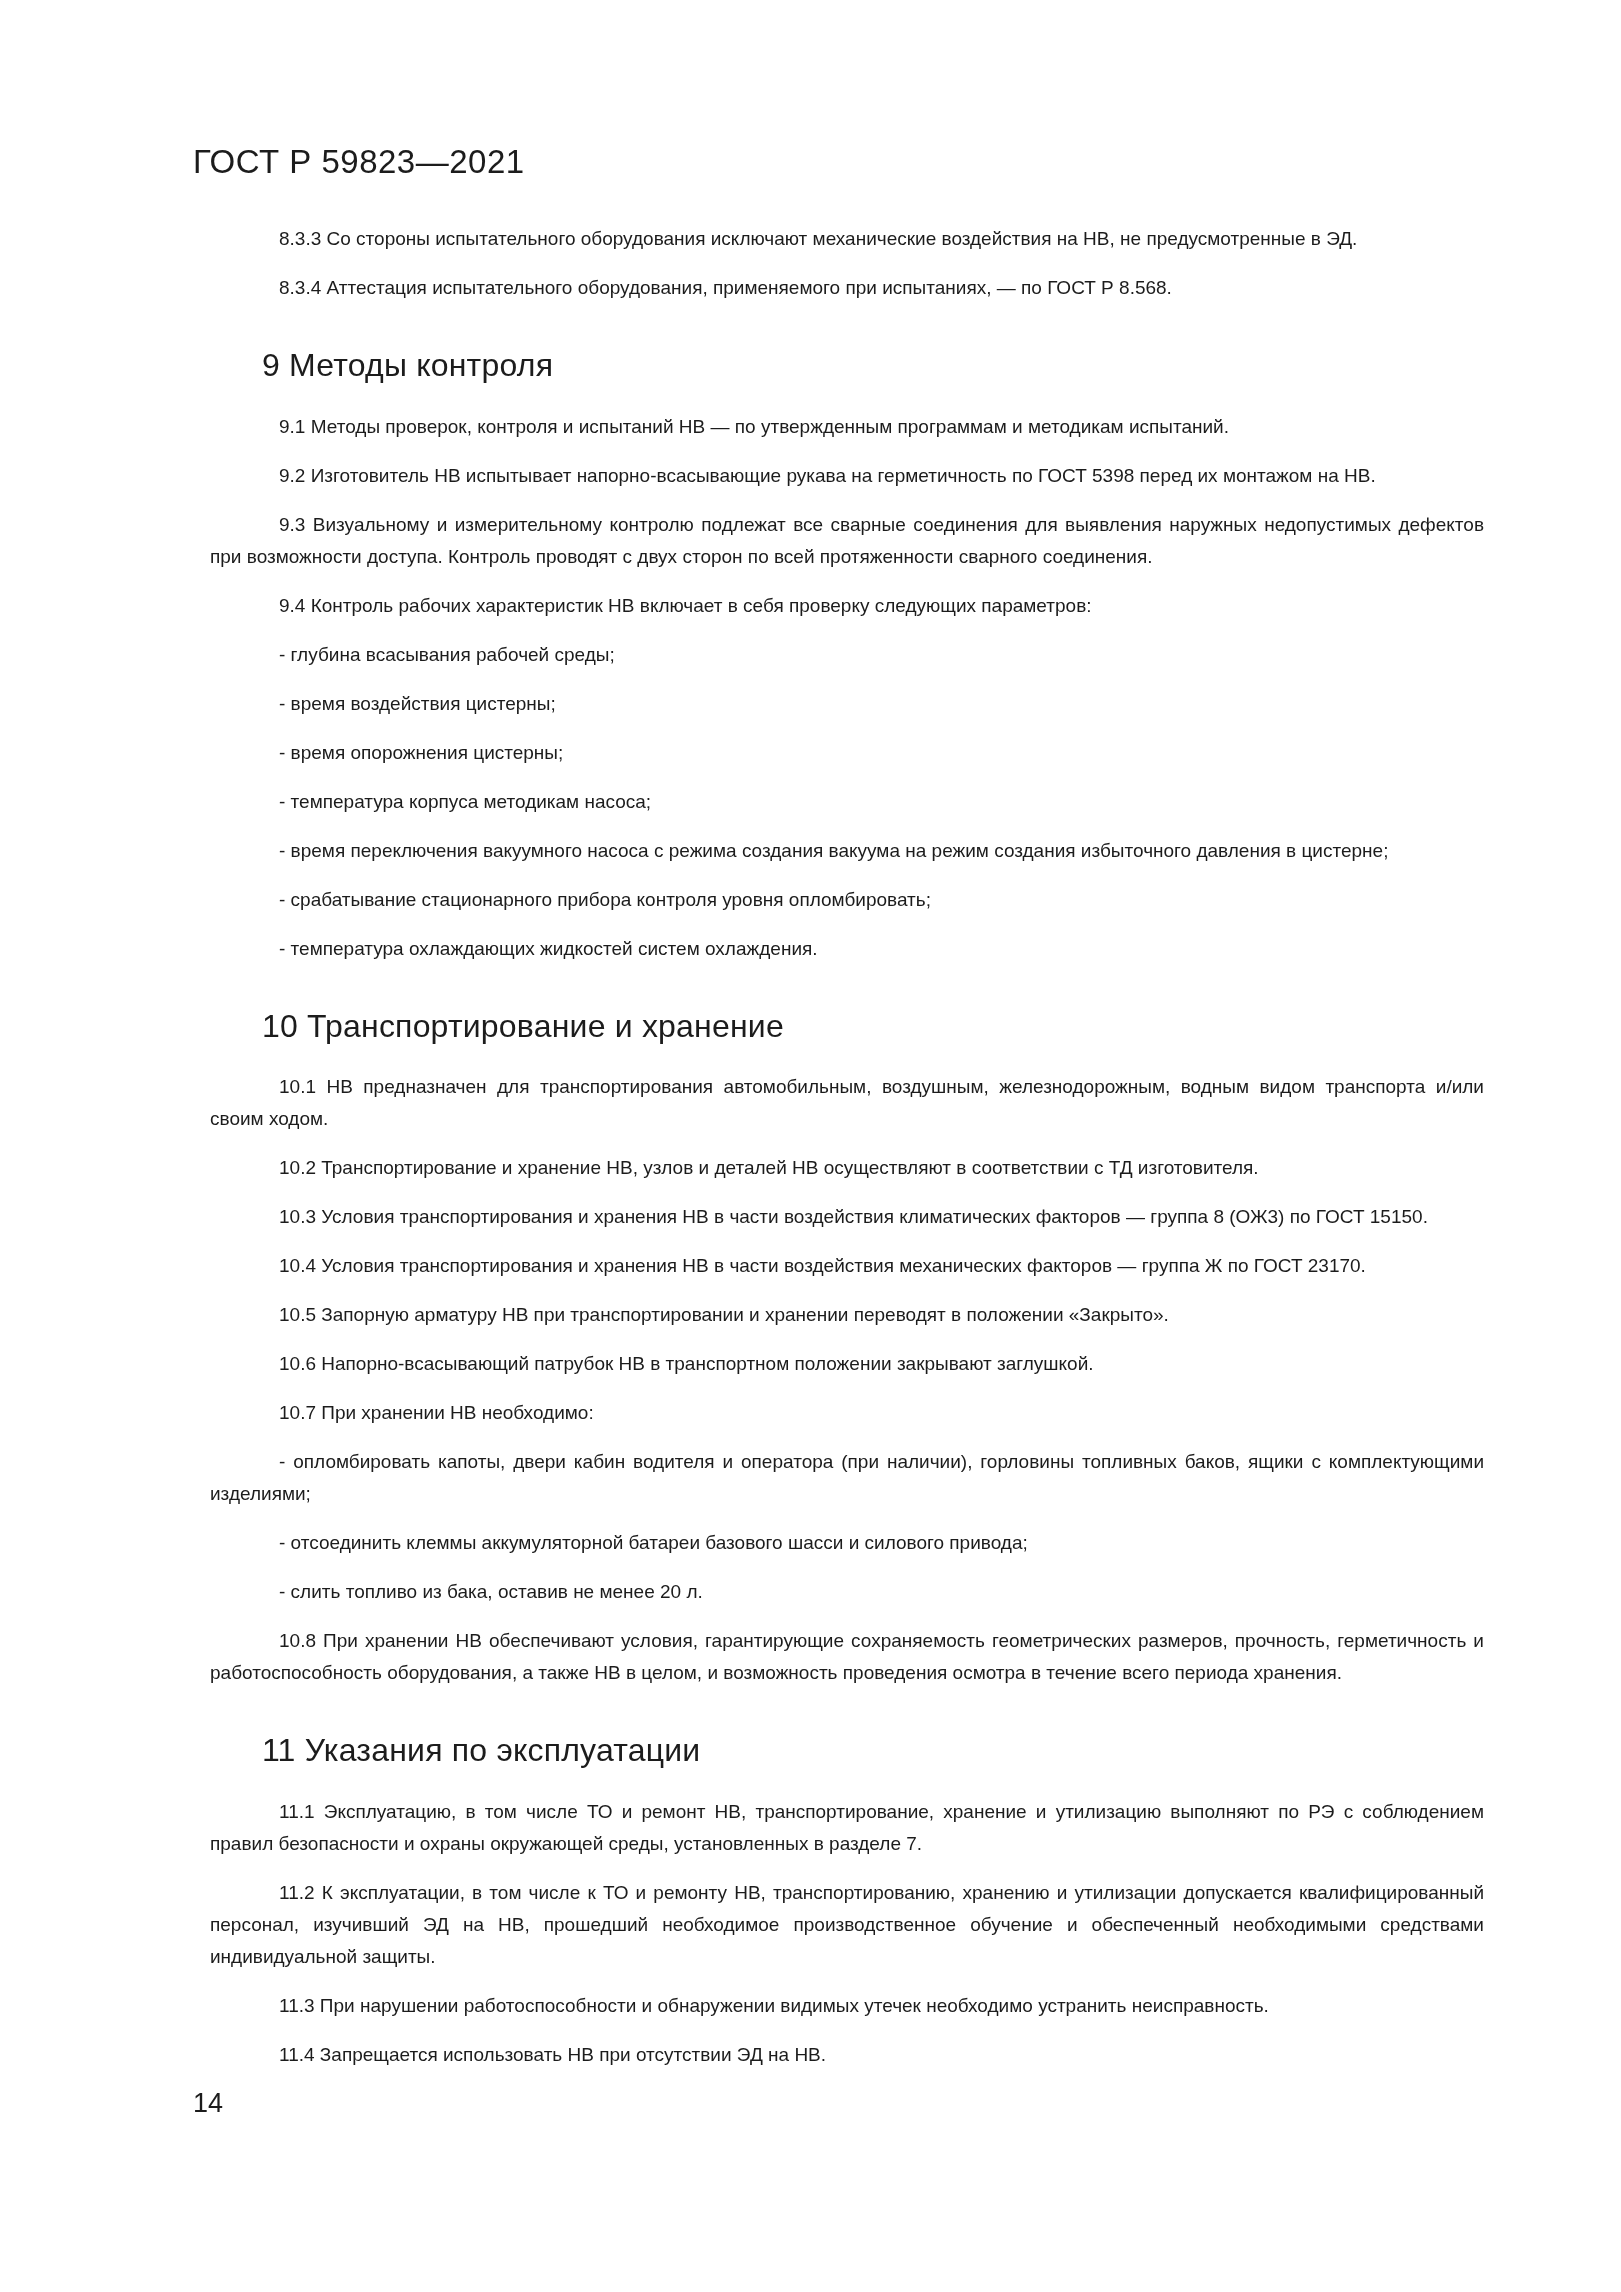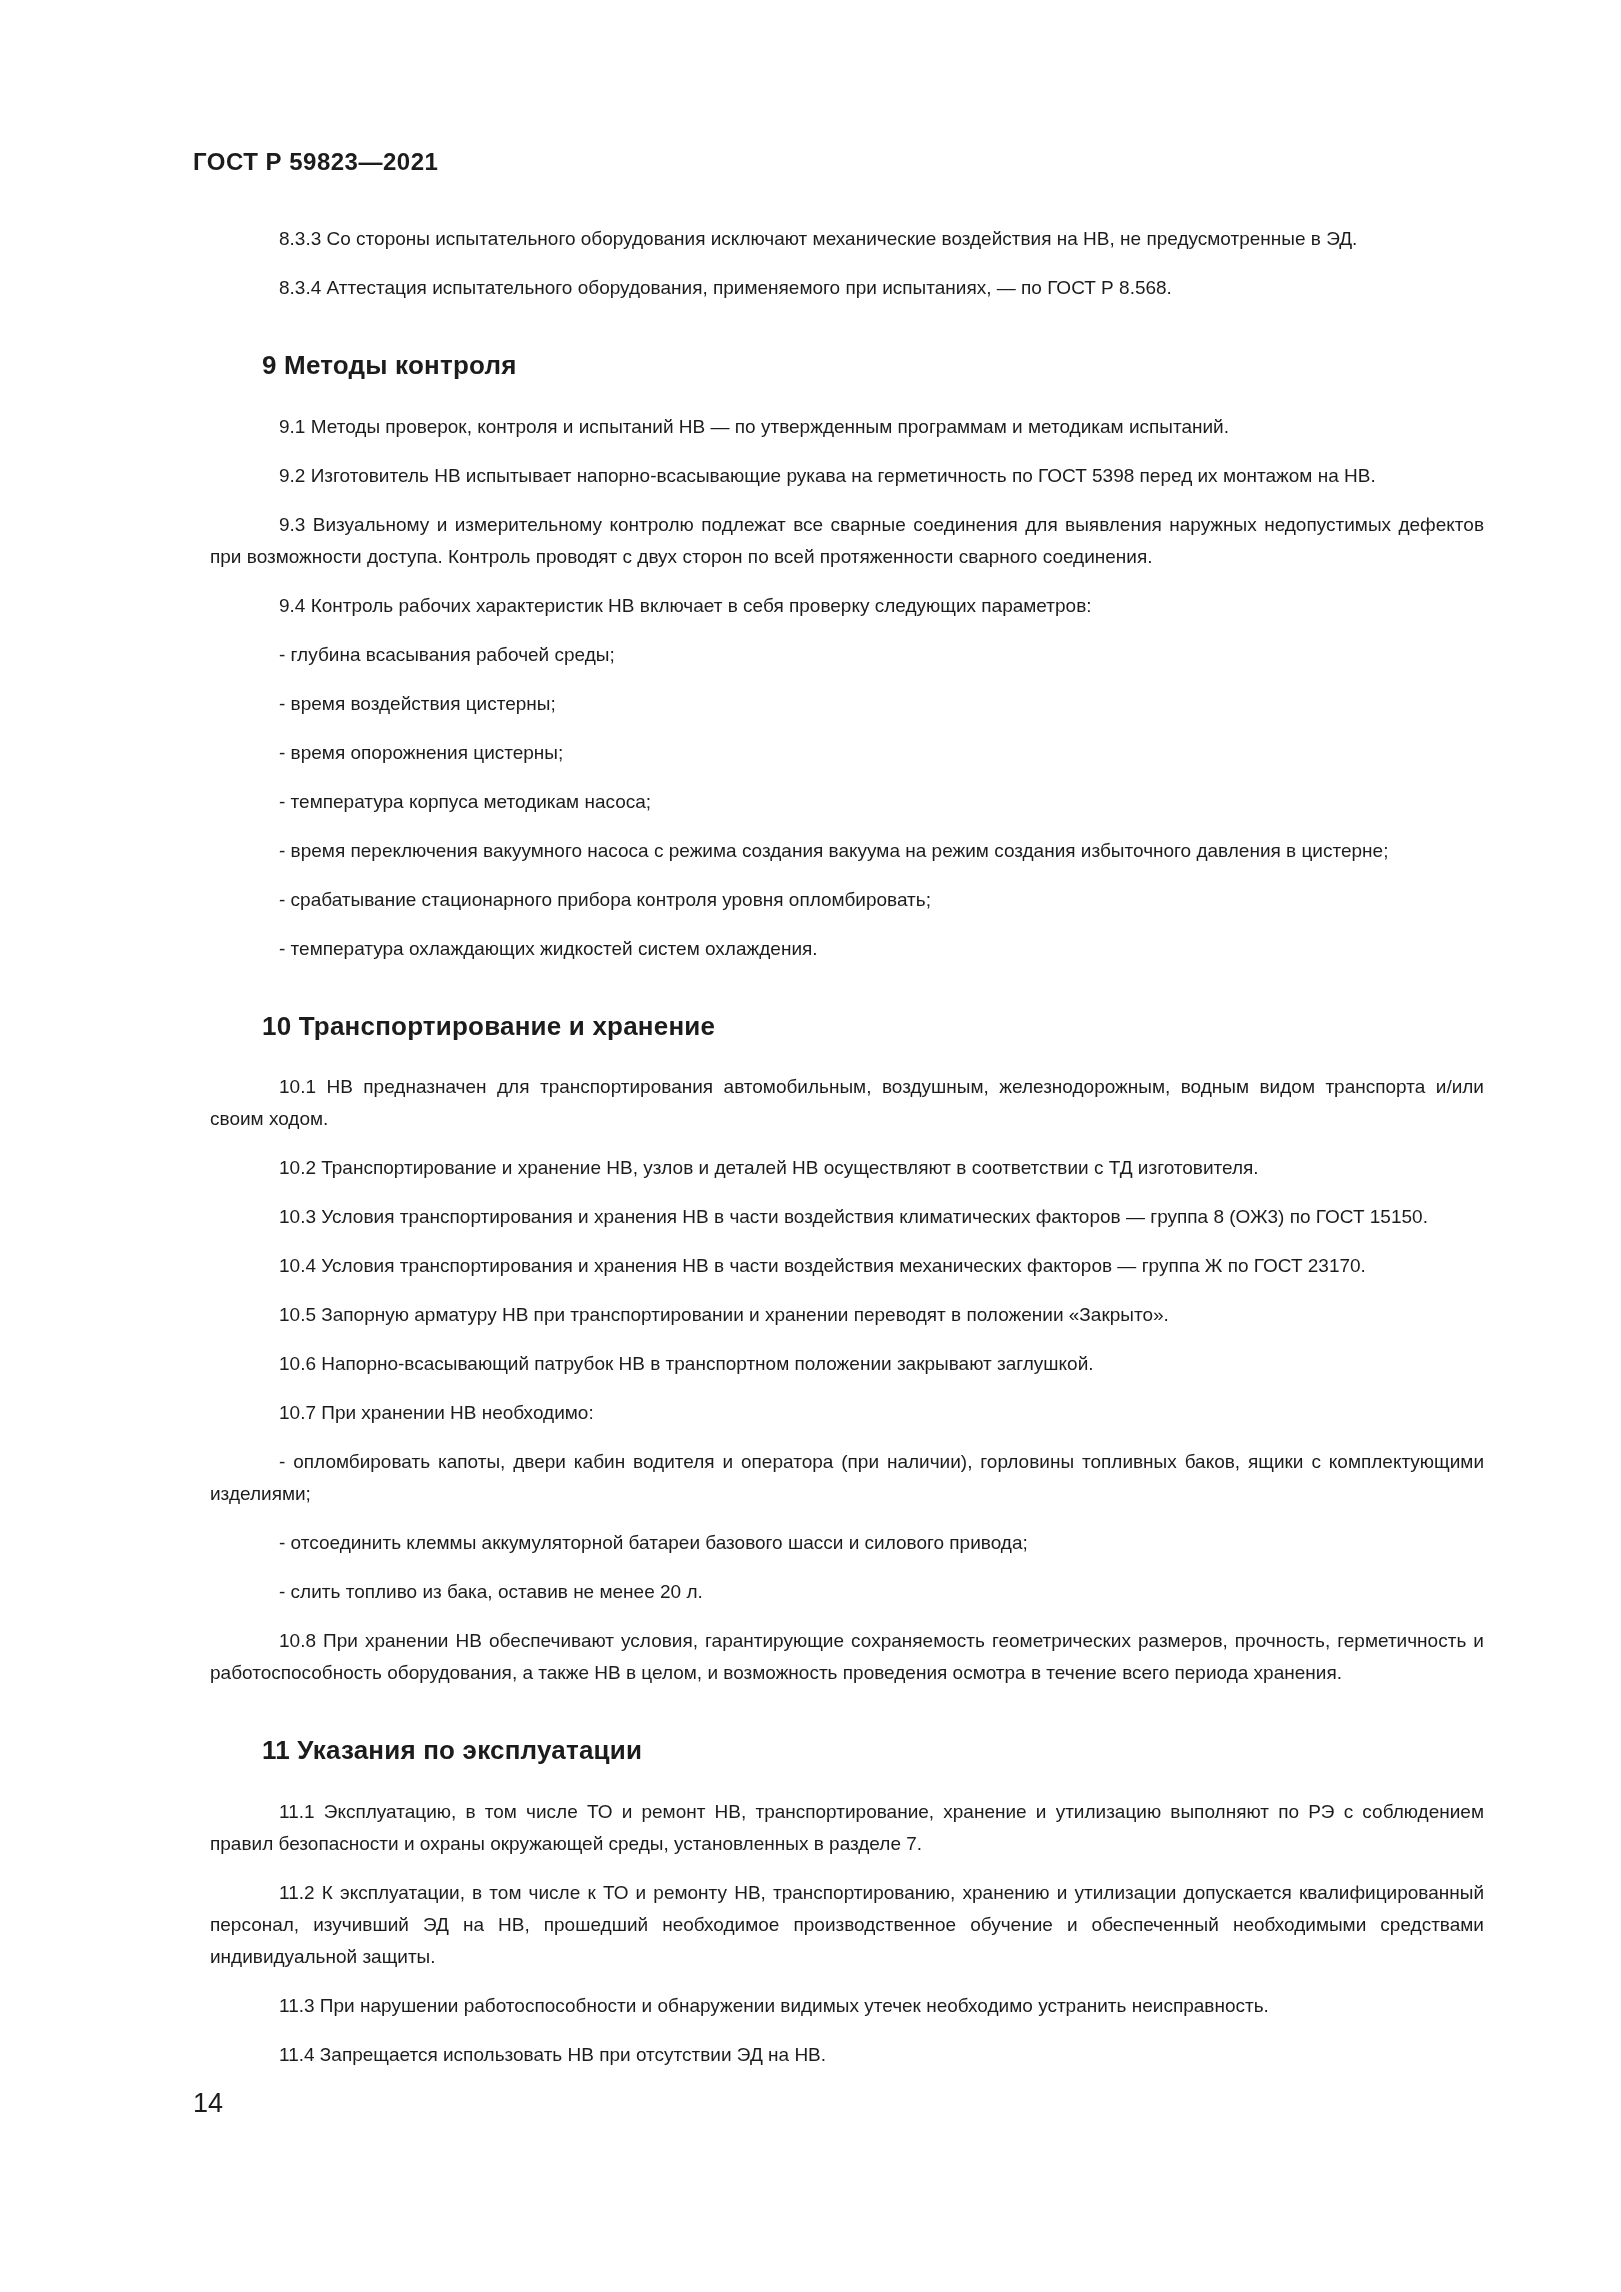--- a/index.html
+++ b/index.html
@@ -16,39 +16,39 @@
     overflow: hidden;
   }
   .page {
     box-sizing: border-box;
     width: 1621px;
     height: 2293px;
     padding: 143px 120px 0 193px;
     background: #ffffff;
   }
   .doc-header {
-    font-weight: bold;
-    font-size: 24px;
+    font-weight: normal;
+    font-size: 33px;
     line-height: 37px;
     letter-spacing: 0.5px;
   }
   .doc-body {
     margin-top: 43px;
   }
   .doc-body p {
     margin: 17px;
     font-size: 19px;
     line-height: 32px;
     text-align: justify;
     text-indent: 69px;
   }
   .doc-body h2 {
-    font-size: 26px;
+    font-size: 32px;
     line-height: 37px;
-    font-weight: bold;
+    font-weight: normal;
     margin: 43px 0 26.5px 69px;
     letter-spacing: 0.2px;
   }
   .page-number {
     font-size: 27px;
     line-height: 31px;
     margin-top: 13.7px;
   }
 </style>
 </head>

